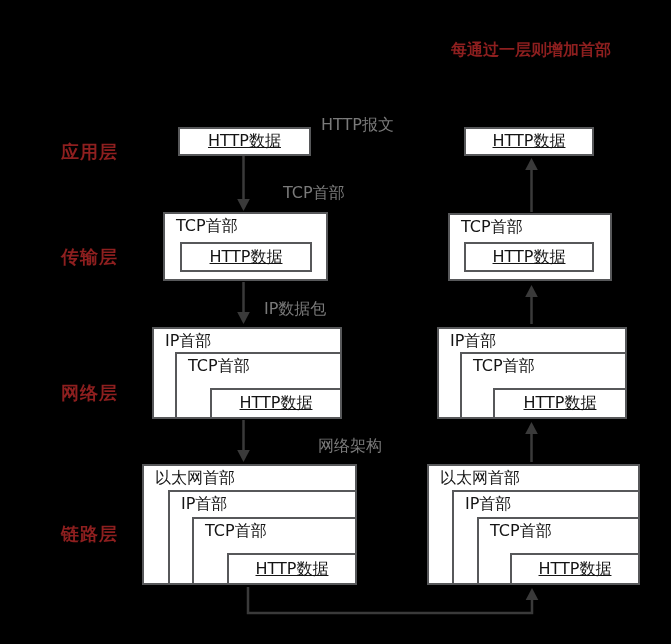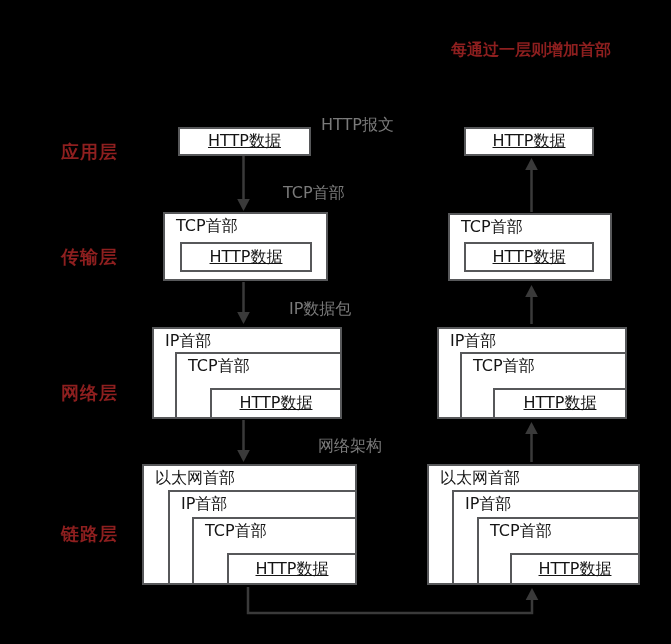--- a/index.html
+++ b/index.html
@@ -69,21 +69,21 @@
     <div>每通过一层则增加首部</div>
   </div>
 
   <div class="layer-label" style="left:61px;top:140px;">应用层</div>
   <div class="layer-label" style="left:61px;top:245px;">传输层</div>
   <div class="layer-label" style="left:61px;top:381px;">网络层</div>
   <div class="layer-label" style="left:61px;top:522px;">链路层</div>
 
   <div class="note" style="left:275px;top:115px;margin-left:46px;">HTTP报文</div>
   <div class="note" style="left:283px;top:183px;">TCP首部</div>
-  <div class="note" style="left:289px;top:299px;">IP数据包</div>
+  <div class="note" style="left:264px;top:299px;">IP数据包</div>
   <div class="note" style="left:284px;top:436px;margin-left:34px;">网络架构</div>
 
   <div class="box dbox" style="left:178px;top:127px;width:133px;height:29px;">HTTP数据</div>
 
   <div class="box" style="left:163px;top:212px;width:165px;height:69px;">
     <span class="lbl">TCP首部</span>
   </div>
   <div class="box dbox" style="left:180px;top:242px;width:132px;height:30px;">HTTP数据</div>
 
   <div class="box" style="left:152px;top:327px;width:190px;height:92px;">

